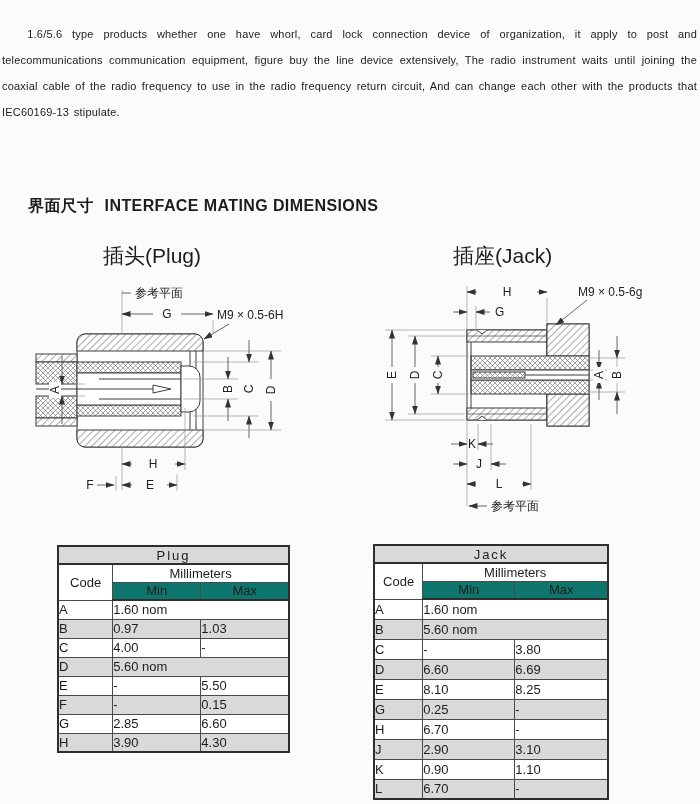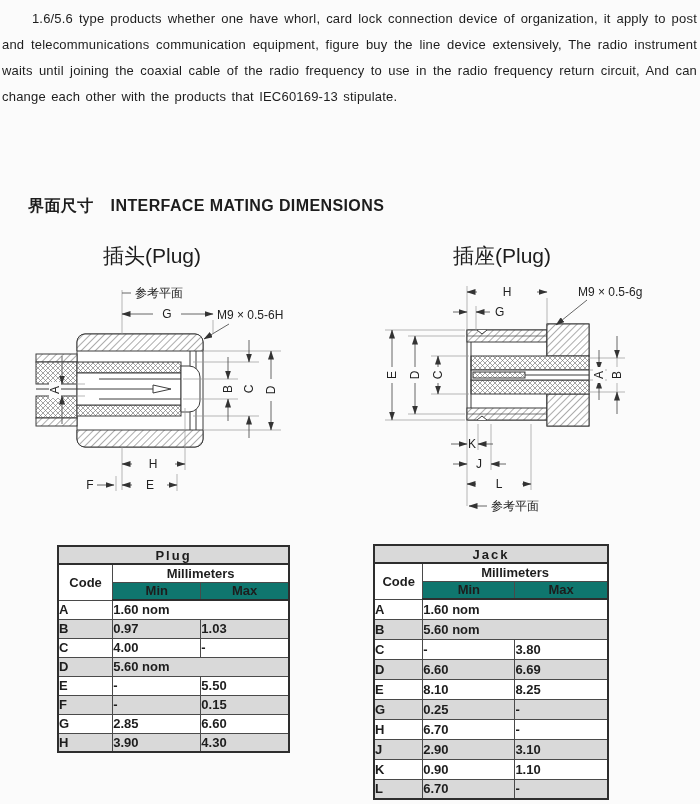--- a/index.html
+++ b/index.html
@@ -1,31 +1,31 @@
 <!DOCTYPE html>
 <html><head>
 <meta charset="utf-8">
 <style>
   html,body{margin:0;padding:0;background:#e8e8e8;}
   #page{position:relative;width:700px;height:804px;background:#fbfbfb;overflow:hidden;
         font-family:"Liberation Sans",sans-serif;color:#1d1d1d;}
   .intro{position:absolute;top:6px;left:2px;width:695px;text-align:justify;}
   .intro p{margin:0;}
   .intro .zh{font-size:15px;line-height:25px;text-indent:2.1em;letter-spacing:0.3px;}
-  .intro .en{font-size:13px;line-height:26px;text-indent:2.3em;margin-top:0;letter-spacing:0.2px;word-spacing:1.5px;}
+  .intro .en{font-size:11px;line-height:26px;text-indent:2.3em;margin-top:15px;letter-spacing:0.2px;word-spacing:1.5px;}
   .section-title{position:absolute;top:196px;left:28px;font-size:16px;font-weight:bold;letter-spacing:0.4px;}
-  .section-title .zh{margin-right:17px;}
+  .section-title .zh{margin-right:11px;}
   .diag-label{position:absolute;top:242px;font-size:21px;}
   #plug-label{left:103px;}
   #jack-label{left:453px;}
   svg{position:absolute;}
   svg text{font-family:"Liberation Sans",sans-serif;font-size:12px;fill:#222;stroke:none;}
   .spec-table{position:absolute;border-collapse:collapse;font-size:13px;color:#1d1d1d;
               border:2px solid #2e2e2e;background:#fff;}
-  .spec-table th,.spec-table td{border:1px solid #4a4a4a;padding:0;font-weight:bold;}
+  .spec-table th,.spec-table td{border:1px solid #4a4a4a;padding:0;font-weight:normal;}
   .spec-table thead tr{height:18px;}
   .title-row th{background:#d9d9d9;border-bottom:2px solid #2e2e2e;letter-spacing:2px;}
   .minmax-row th{background:#0f766e;border-bottom:2px solid #2e2e2e;}
   .spec-table tbody tr:nth-child(even) td{background:#d9d9d9;}
   #plug-table{top:545px;left:57px;width:233px;}
   #jack-table{top:544px;left:373px;width:236px;}
   #plug-table tbody tr{height:19px;}
   #jack-table tbody tr{height:20px;}
   .col-code{width:55px;}
 </style>
@@ -36,21 +36,21 @@
 
   <div class="intro">
     <p class="en">1.6/5.6 type products whether one have whorl, card lock connection device of organization, it apply to post and telecommunications communication equipment, figure buy the line device extensively, The radio instrument waits until joining the coaxial cable of the radio frequency to use in the radio frequency return circuit, And can change each other with the products that IEC60169-13 stipulate.</p>
   </div>
 
   <div class="section-title">
     <span class="zh">界面尺寸</span><span class="en">INTERFACE MATING DIMENSIONS</span>
   </div>
 
   <div class="diag-label" id="plug-label">插头(Plug)</div>
-  <div class="diag-label" id="jack-label">插座(Plug)</div>
+  <div class="diag-label" id="jack-label">插座(Jack)</div>
 
   <svg width="310" height="262" viewBox="0 0 310 262" style="left:33px;top:278px;">
     <defs>
       <pattern id="p-h" width="5" height="5" patternUnits="userSpaceOnUse" patternTransform="rotate(45)">
         <rect width="5" height="5" fill="#fff"></rect>
           <line x1="0" y1="0" x2="0" y2="5" stroke="#5a5a5a" stroke-width="1"></line>
       </pattern>
       <pattern id="p-x" width="5" height="5" patternUnits="userSpaceOnUse">
         <rect width="5" height="5" fill="#fff"></rect>
           <path d="M0,0 L5,5 M5,0 L0,5" stroke="#6a6a6a" stroke-width="0.6"></path>

